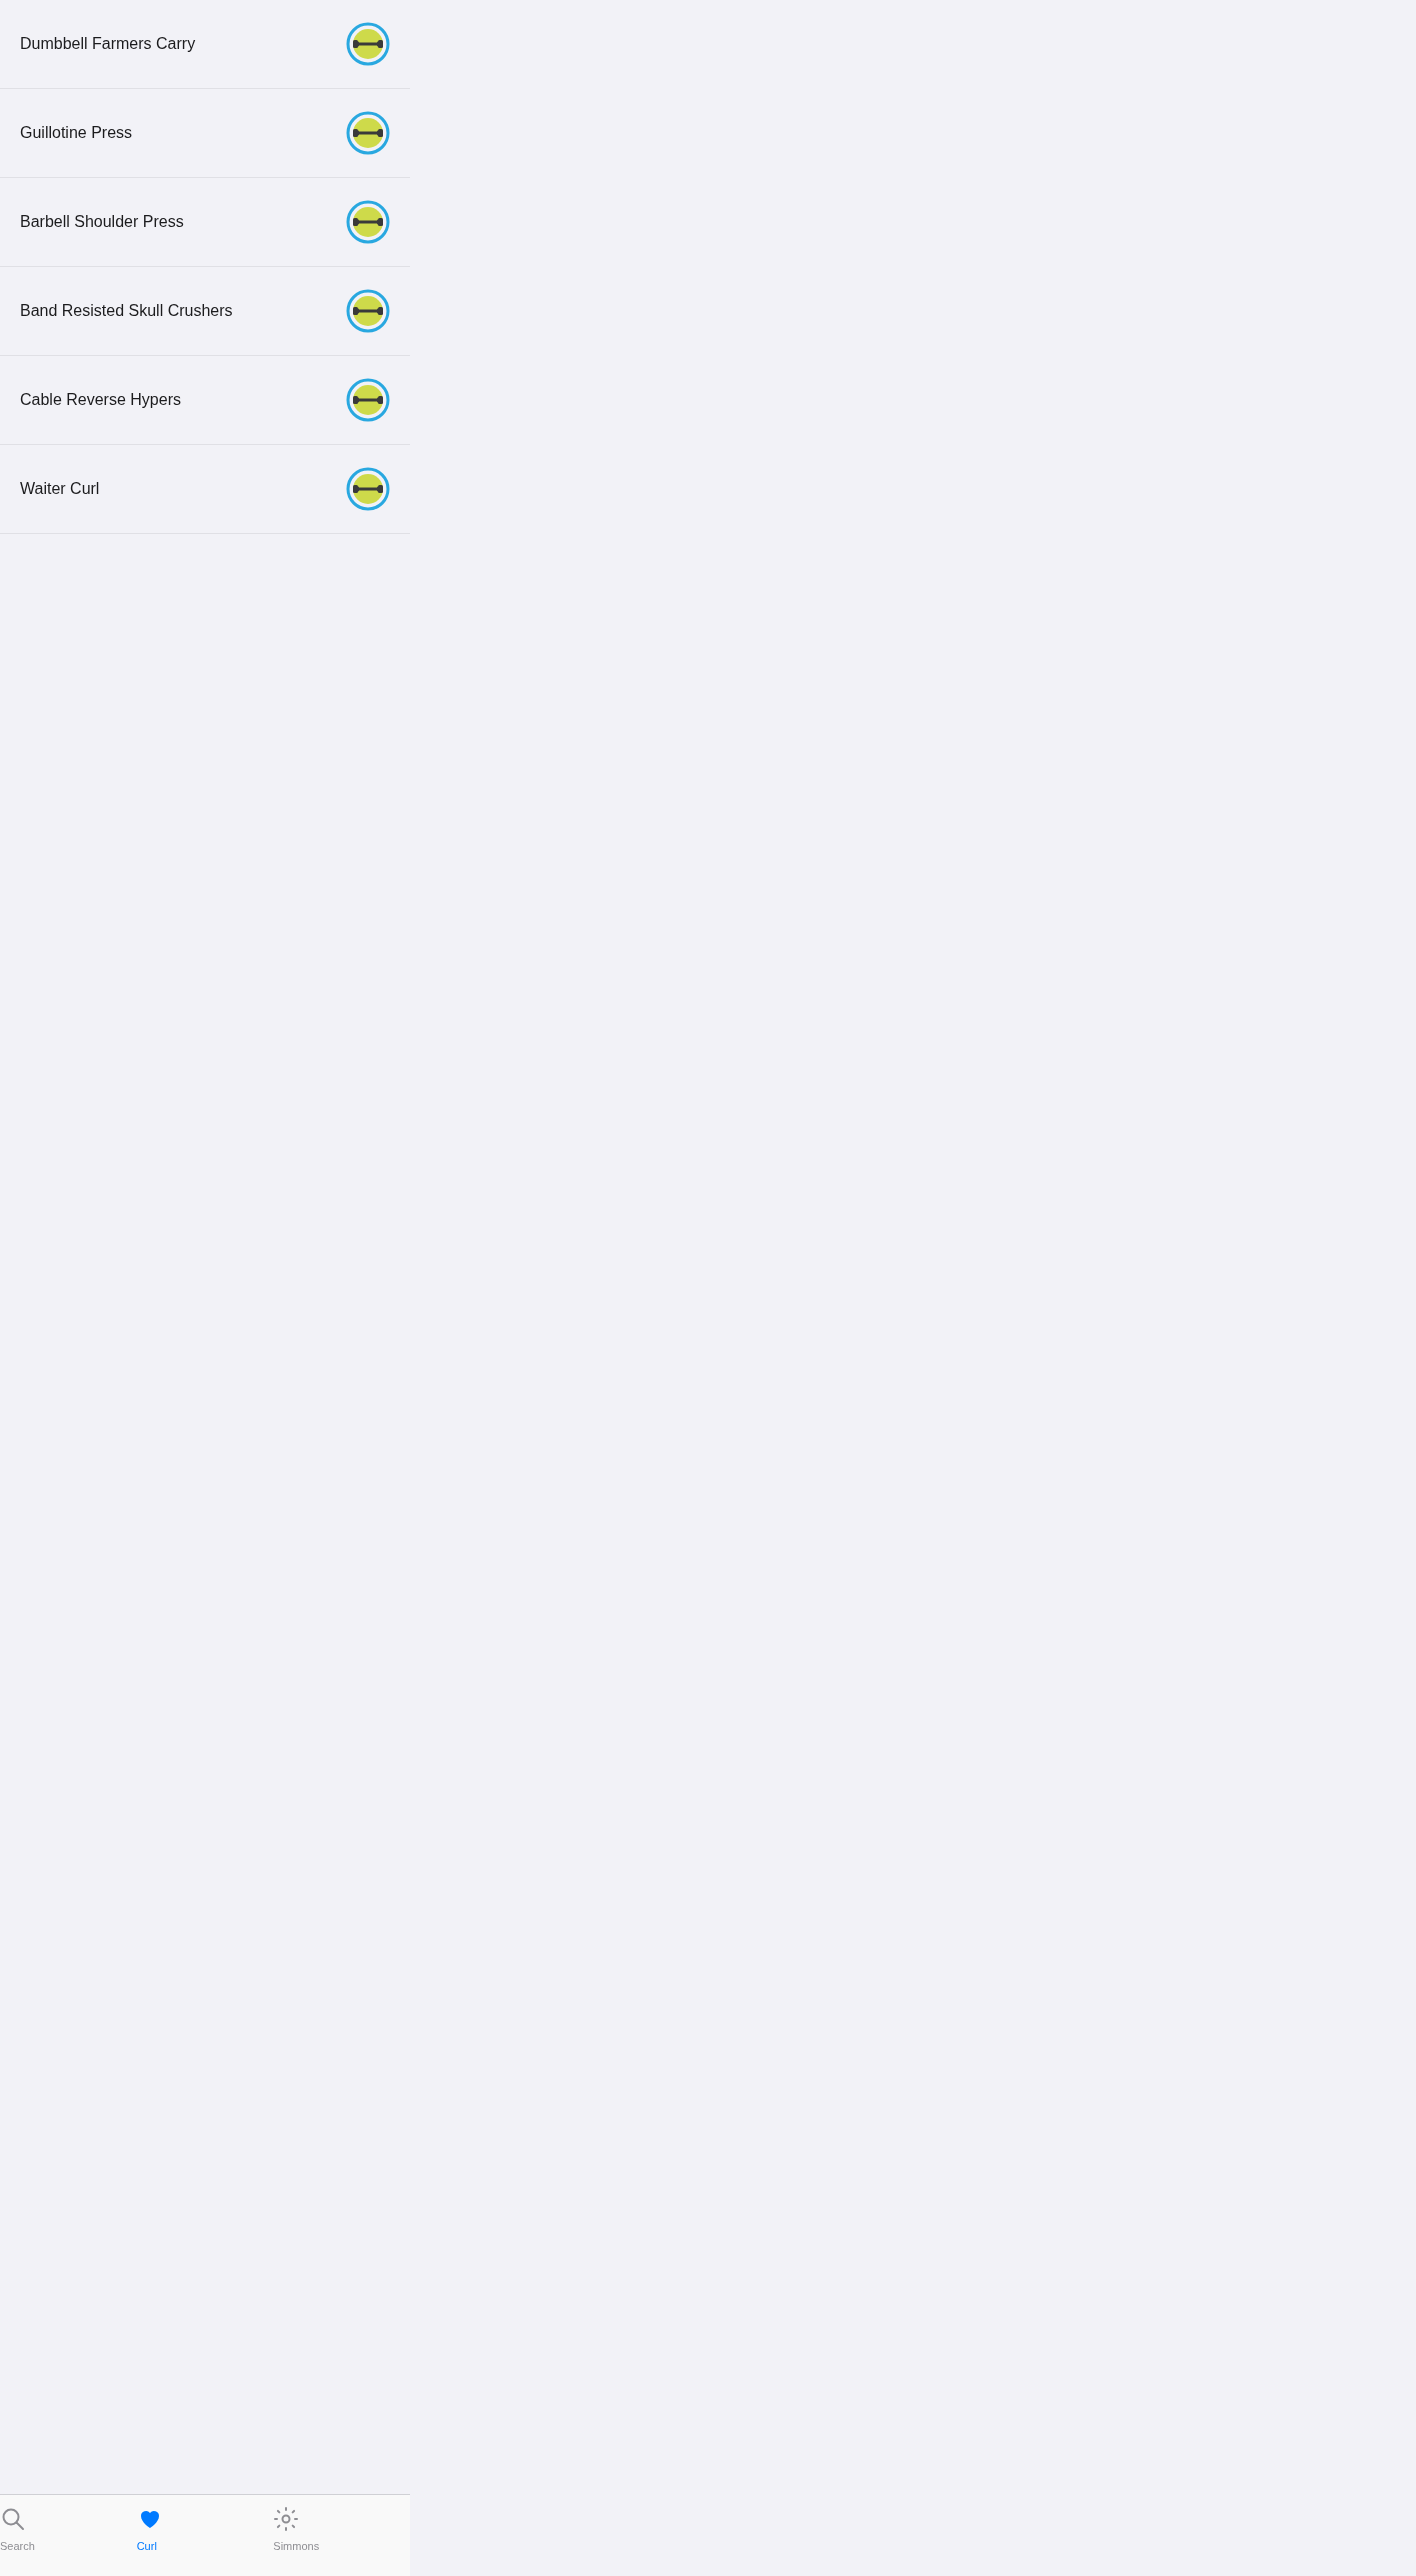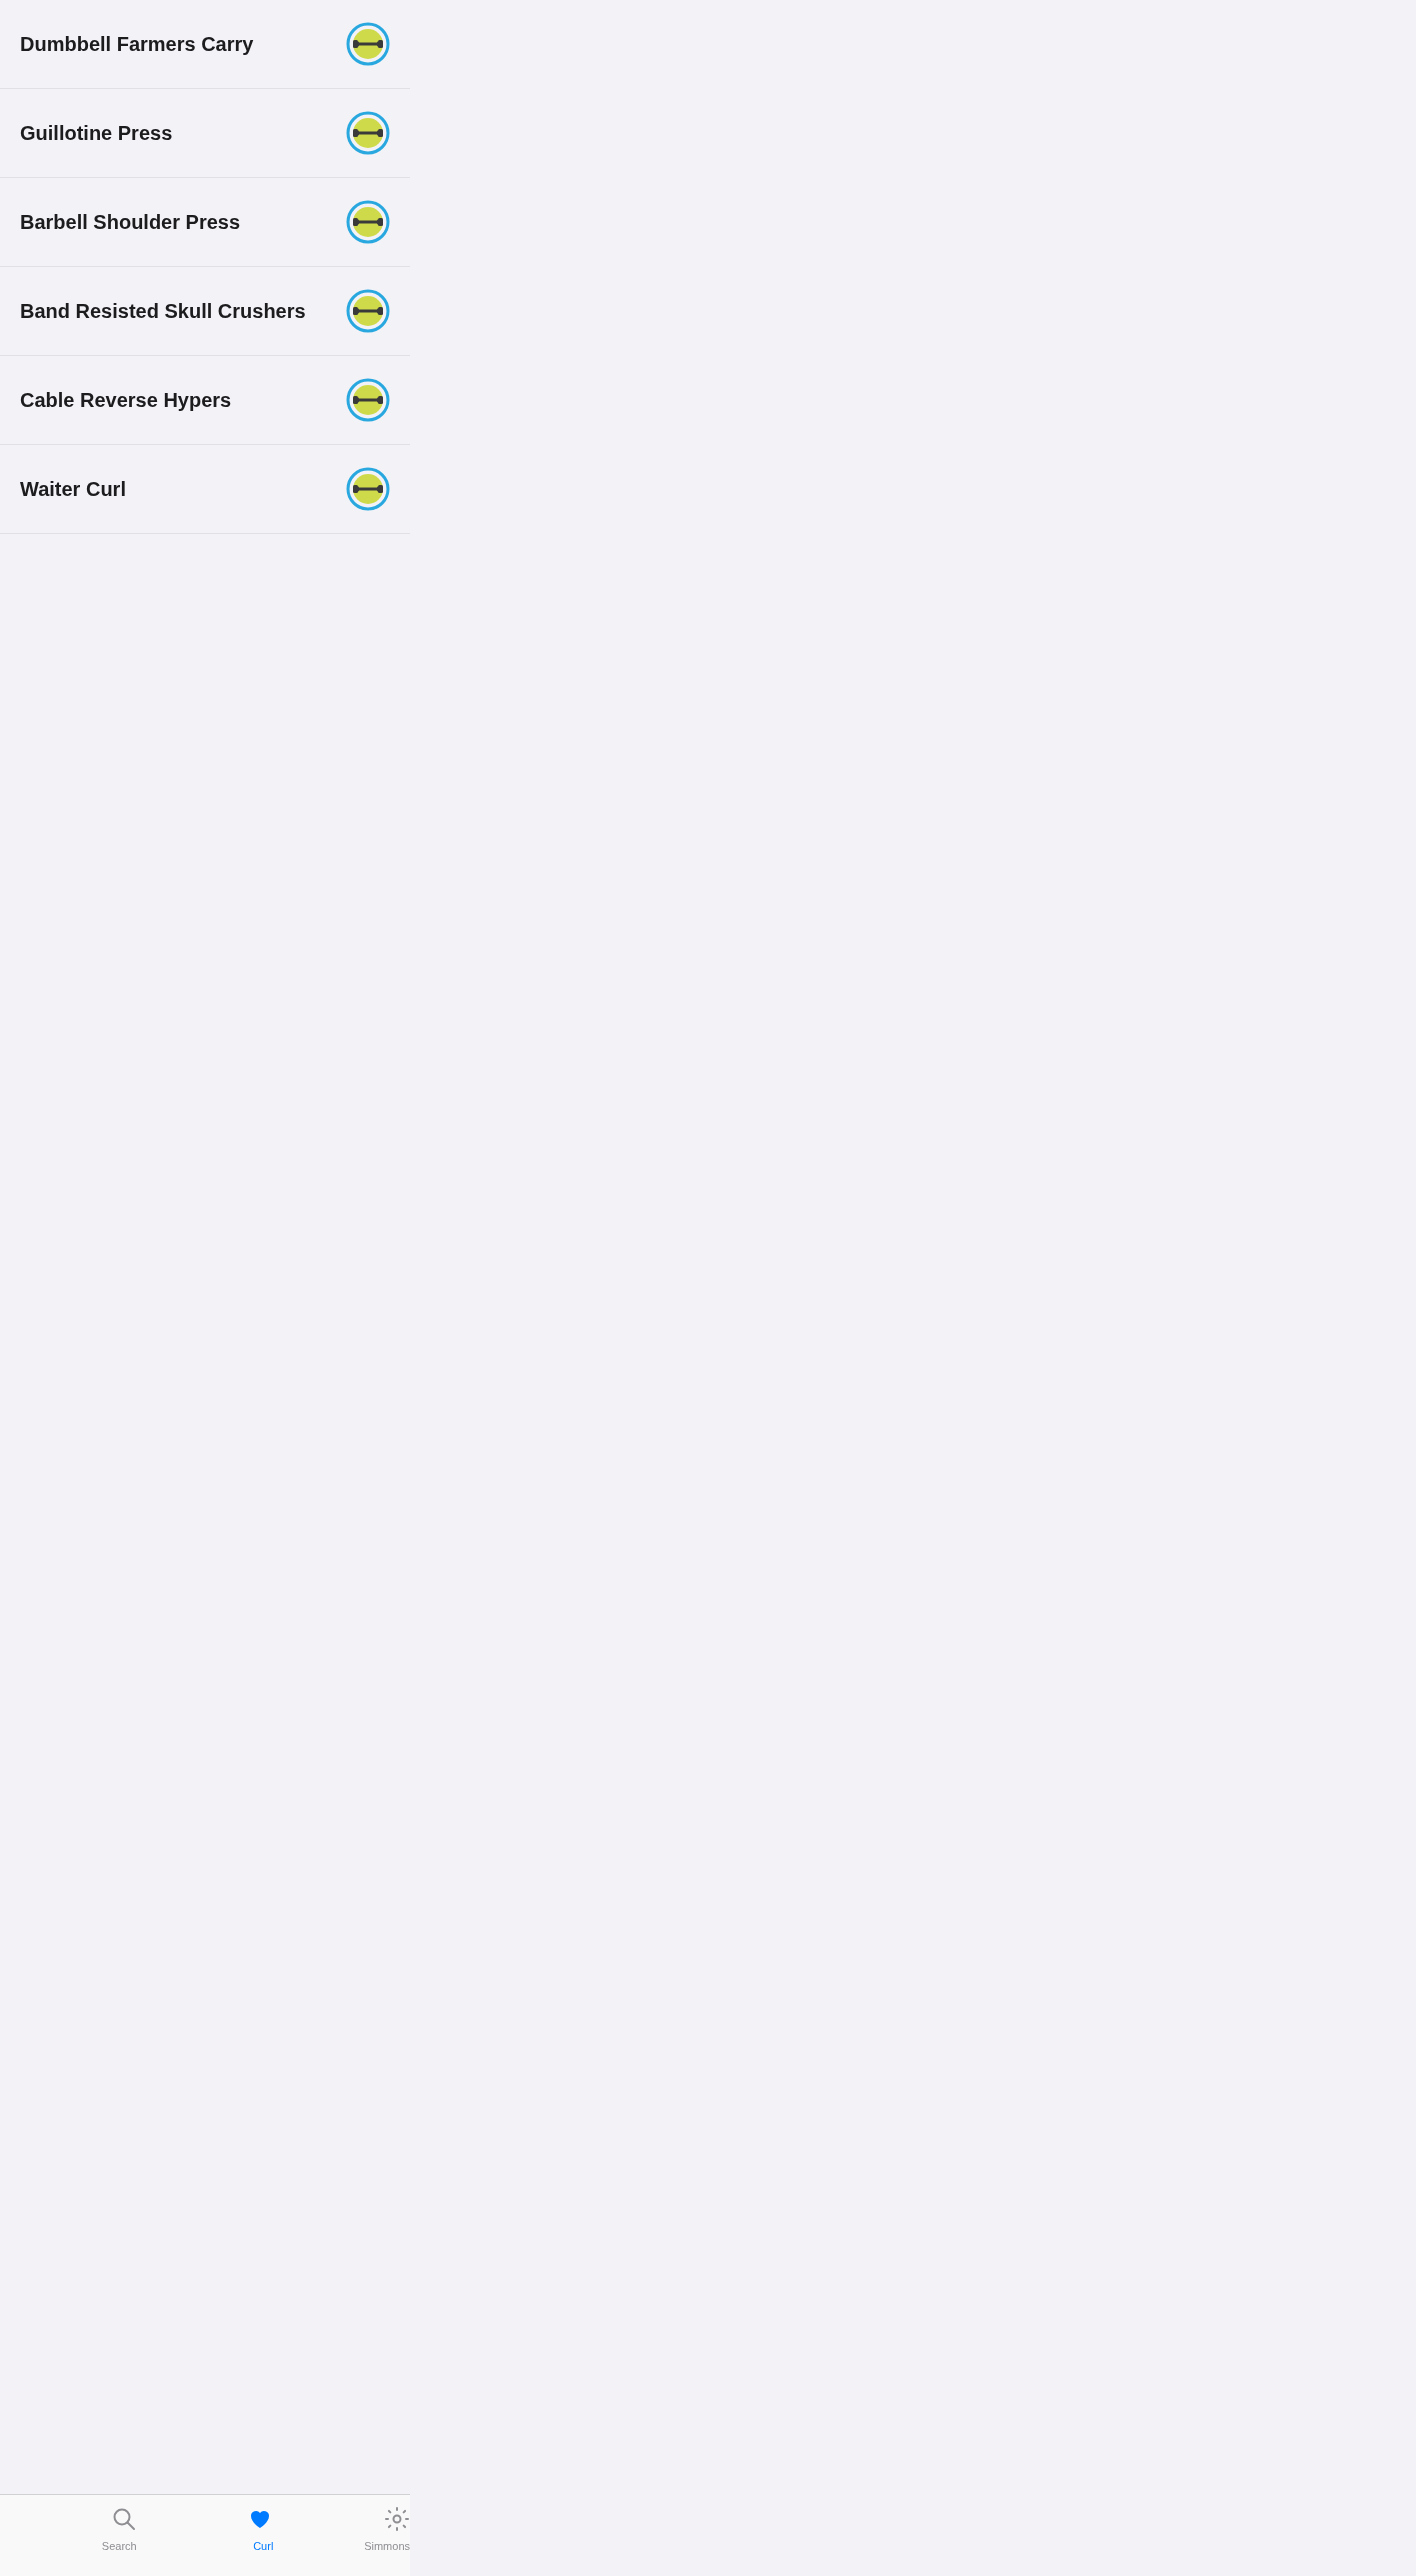--- a/index.html
+++ b/index.html
@@ -28,23 +28,23 @@
     .exercise-item {
       display: flex;
       align-items: center;
       justify-content: space-between;
       padding: 22px 20px 22px 20px;
       background-color: #f2f2f7;
       border-bottom: 1px solid #e0e0e5;
     }
 
     .exercise-name {
-      font-size: 20px;
+      font-size: 16px;
       color: #1c1c1e;
-      font-weight: 700;
+      font-weight: 400;
     }
 
     .dumbbell-icon {
       width: 44px;
       height: 44px;
       flex-shrink: 0;
     }
 
     .tab-bar {
       position: fixed;
@@ -56,21 +56,21 @@
       border-top: 1px solid #d0d0d5;
       display: flex;
       align-items: center;
       justify-content: space-around;
       padding-bottom: 14px;
     }
 
     .tab-item {
       display: flex;
       flex-direction: column;
-      align-items: flex-end;
+      align-items: flex-start;
       gap: 8px;
       cursor: pointer;
       flex: 1;
     }
 
     .tab-label {
       font-size: 11px;
       color: #8e8e93;
     }
 

